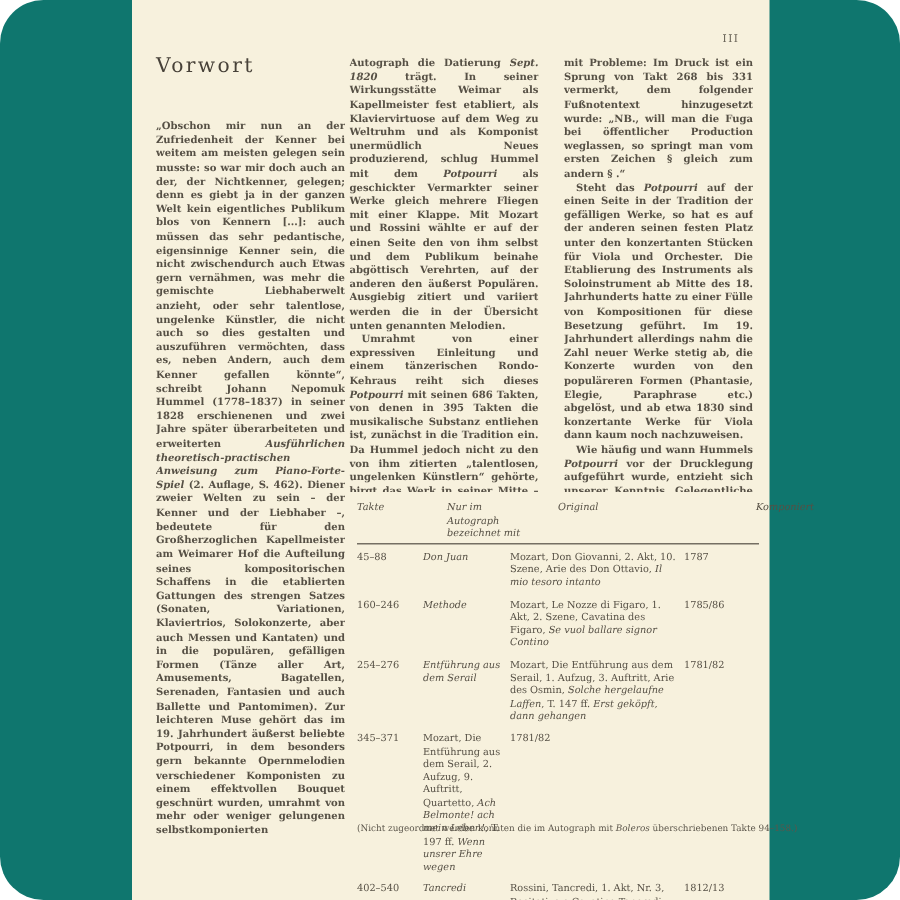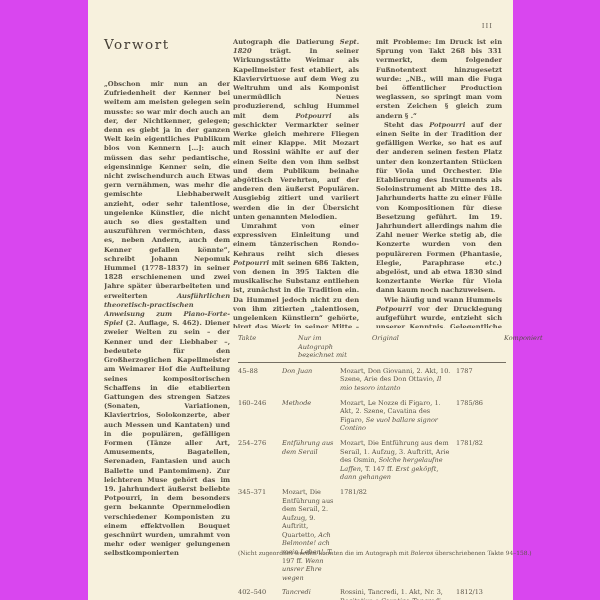--- a/index.html
+++ b/index.html
@@ -1,18 +1,18 @@
 <!DOCTYPE html>
 <html lang="de"><head>
 <meta charset="utf-8">
 <style>
   html,body{margin:0;padding:0;}
   body{width:600px;height:600px;background:#ffffff;overflow:hidden;
        font-family:"DejaVu Serif","Liberation Serif",serif;}
-  .canvas{position:relative;width:600px;height:600px;background:#d946ef;overflow:hidden;}
+  .canvas{position:relative;width:600px;height:600px;background:#0f766e;overflow:hidden;border-radius:29px;}
   .page{position:absolute;left:88px;top:0;width:425px;height:600px;
         background:#f7f1dd;color:#565045;}
   .pagenum{position:absolute;top:22px;right:20px;font-size:7px;letter-spacing:1px;color:#696357;}
   .title{position:absolute;left:16px;top:36px;font-size:13.5px;letter-spacing:1.6px;color:#474138;}
   .col{position:absolute;font-size:6.7px;line-height:9.2px;text-align:justify;
        color:#565045;overflow:hidden;}
   .col1{left:16px;top:80px;width:126px;height:478px;}
   .col2{left:145px;top:38px;width:126px;height:290px;}
   .col3{left:288px;top:38px;width:126px;height:290px;}
   .col p{margin:0;padding:0;font-weight:bold;}

